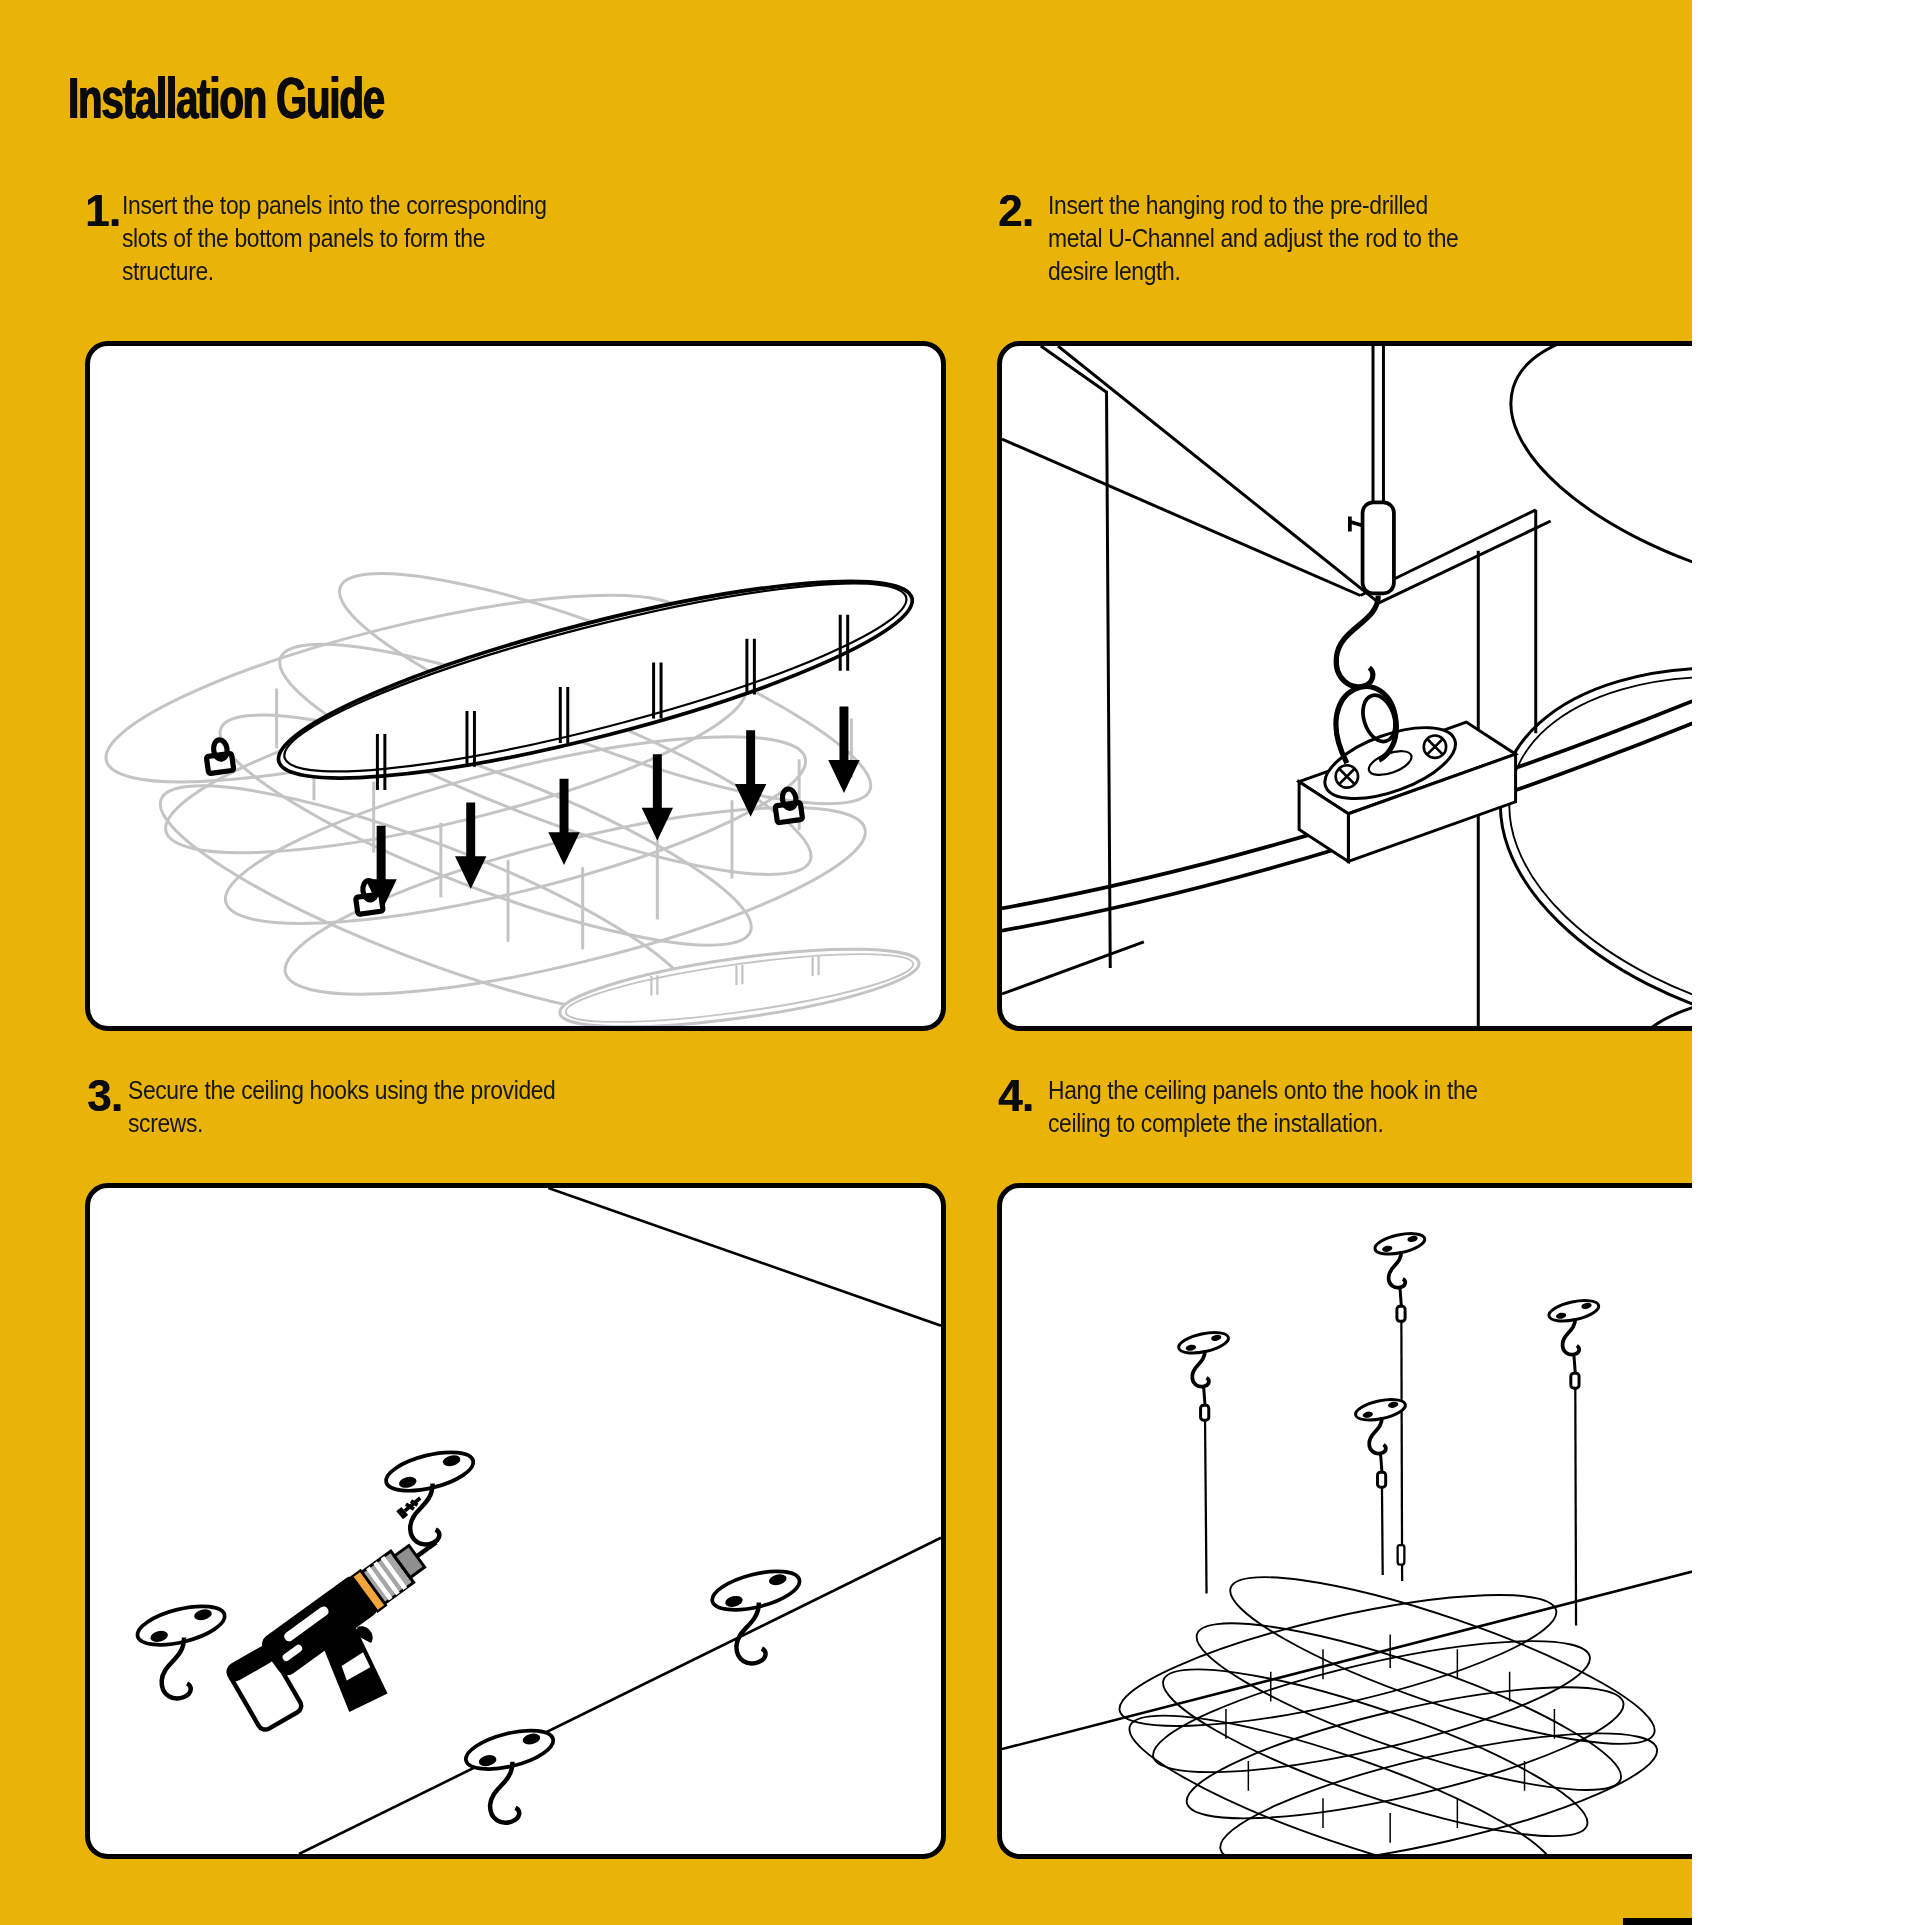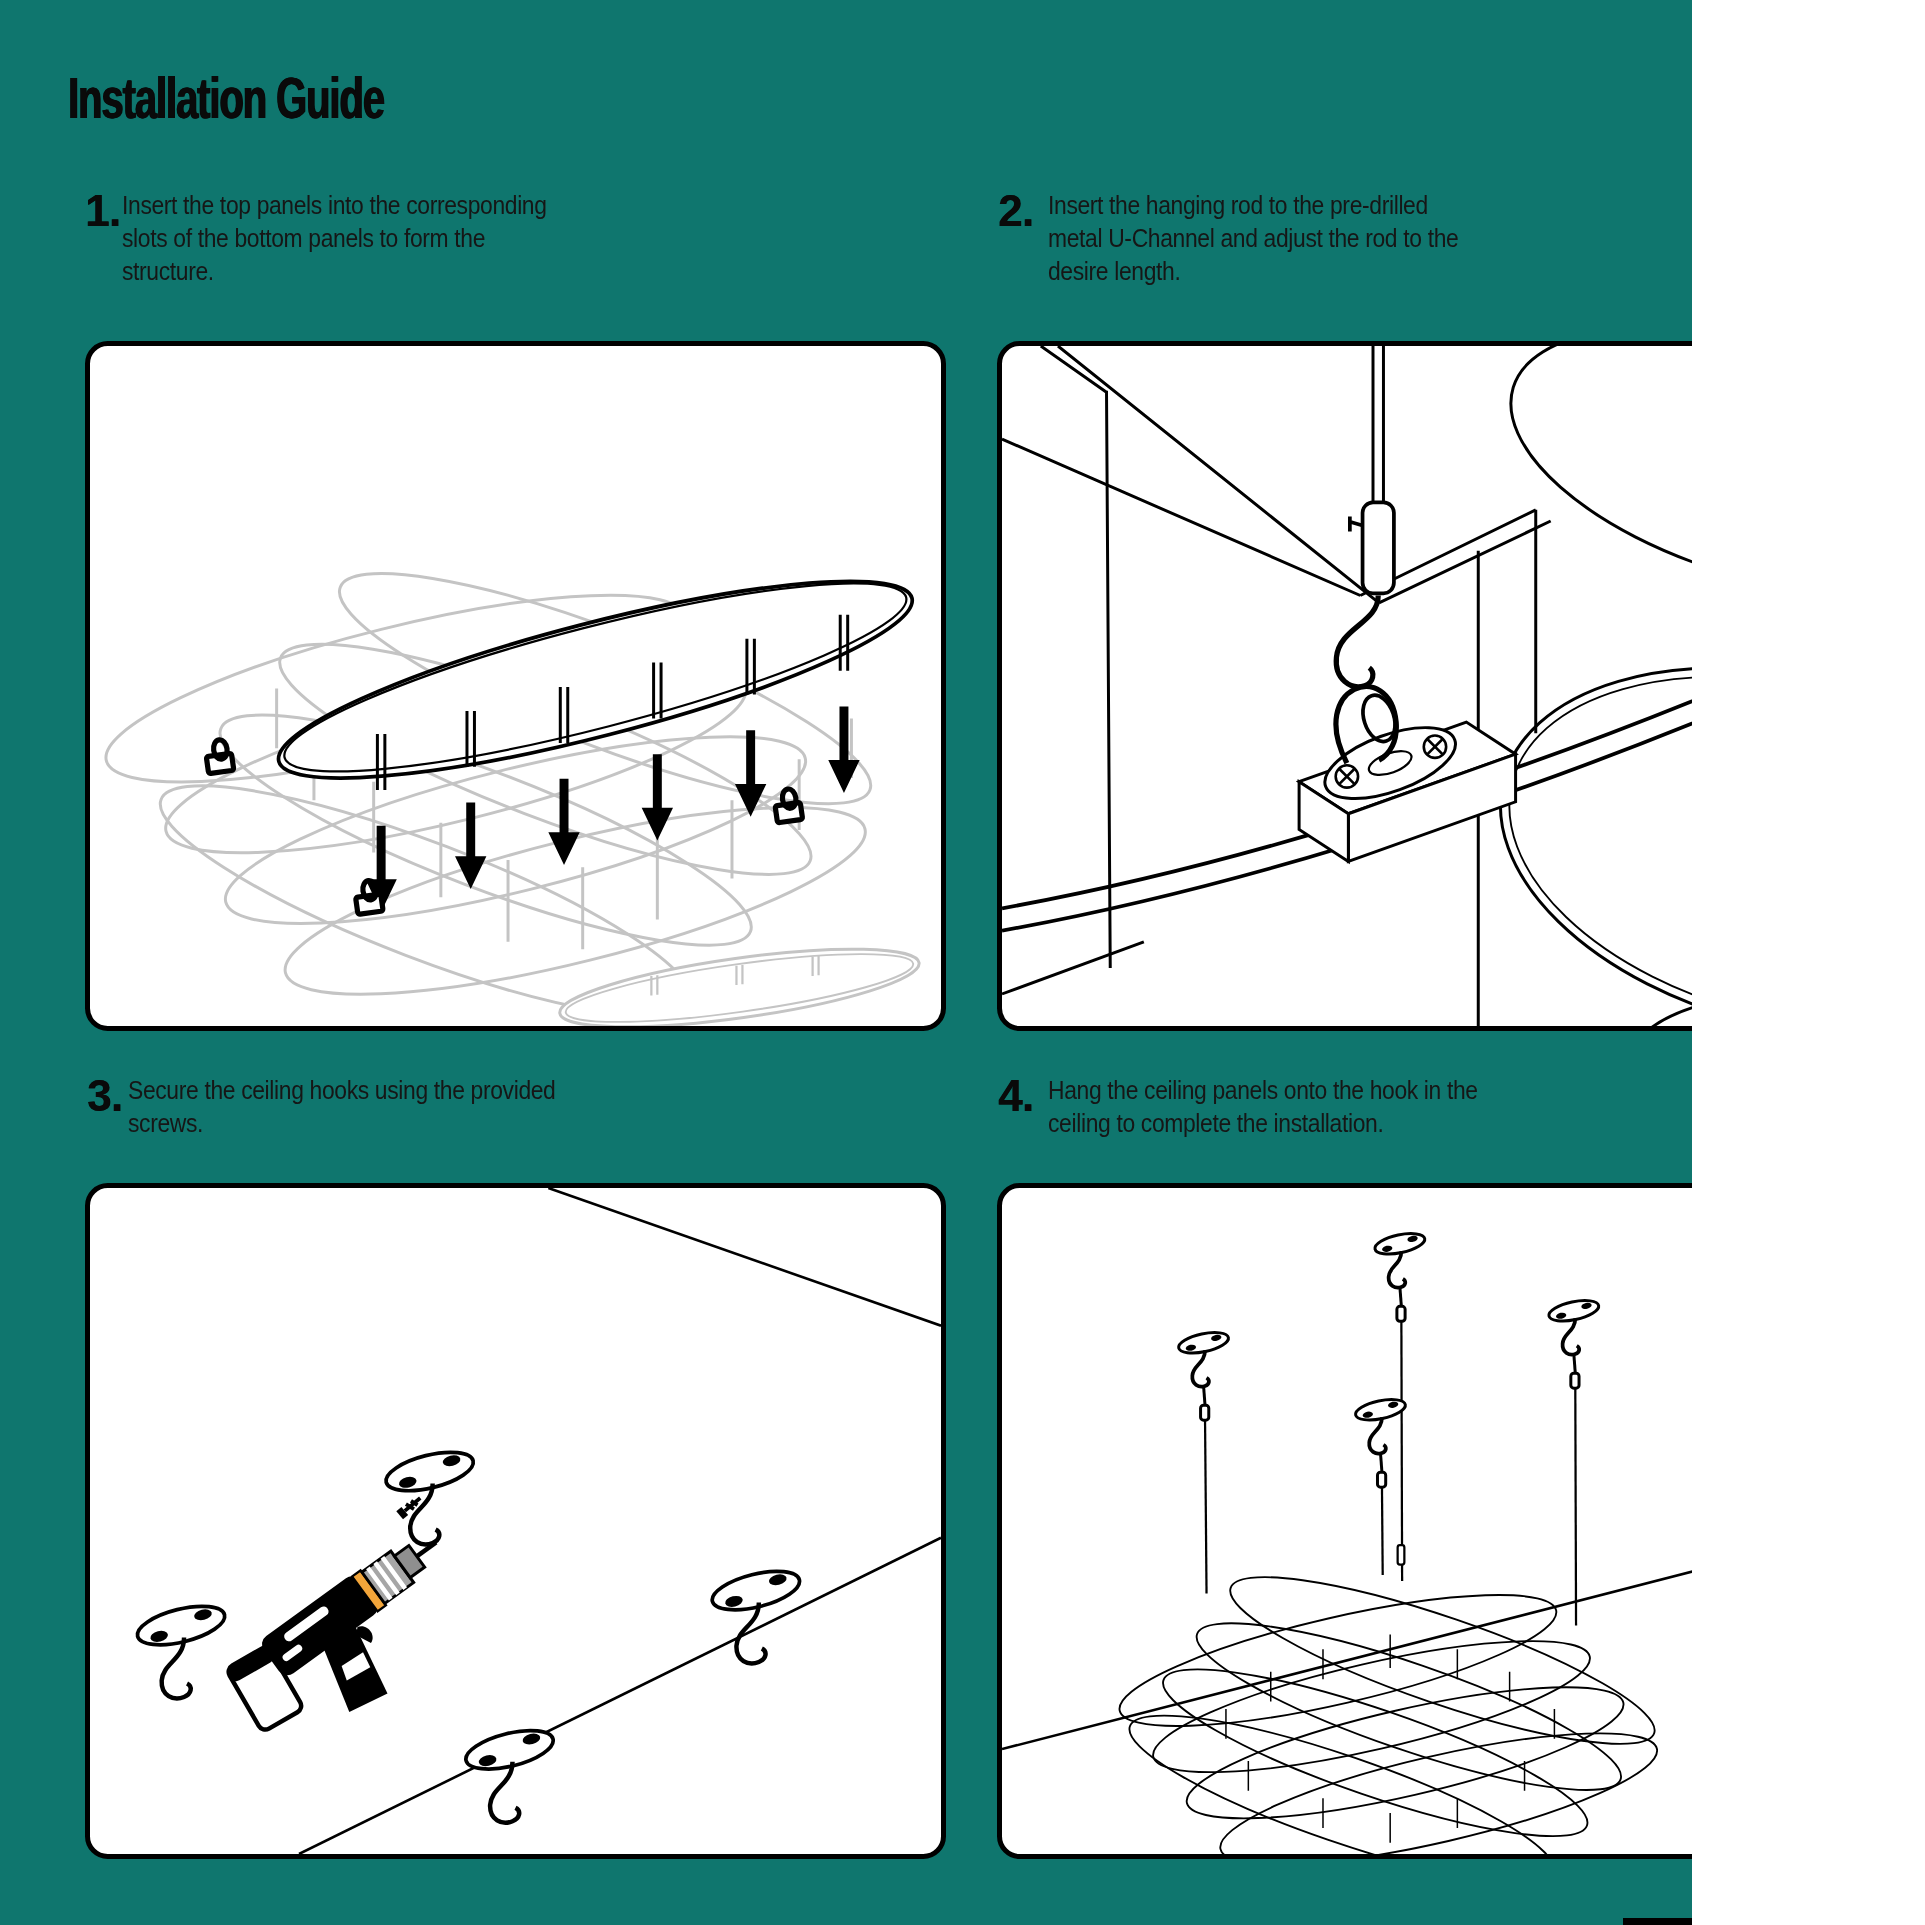--- a/index.html
+++ b/index.html
@@ -1,16 +1,16 @@
 <!DOCTYPE html>
 <html style="font-size:12px"><head>
 <meta charset="utf-8">
 <style>
   html,body{margin:0;padding:0;background:#ffffff;}
-  .page{position:relative;width:1692px;height:1926px;background:#0f766e;overflow:hidden;
+  .page{position:relative;width:1692px;height:1926px;background:#eab308;overflow:hidden;
         font-family:"Liberation Sans",sans-serif;color:#0a0a0a;text-decoration:underline;}
   .title{position:absolute;left:68px;top:32px;font-size:57px;line-height:1;
          font-weight:bold;letter-spacing:-1.5px;transform:scaleX(0.70);transform-origin:left top;
          text-shadow:1.1px 0 0 currentColor, -0.8px 0 0 currentColor;white-space:nowrap;}
   .step-num{position:absolute;font-size:44px;font-weight:bold;letter-spacing:-0.8px;line-height:1;
             text-shadow:0.6px 0 0 currentColor;}
   .step-text{position:absolute;font-size:26px;line-height:33px;letter-spacing:-0.4px;
              transform:scaleX(0.88);transform-origin:left top;white-space:nowrap;color:#161616;}
   .num1{left:85px;top:189px;} .txt1{left:122px;top:189px;}
   .num2{left:998px;top:189px;} .txt2{left:1048px;top:189px;}

